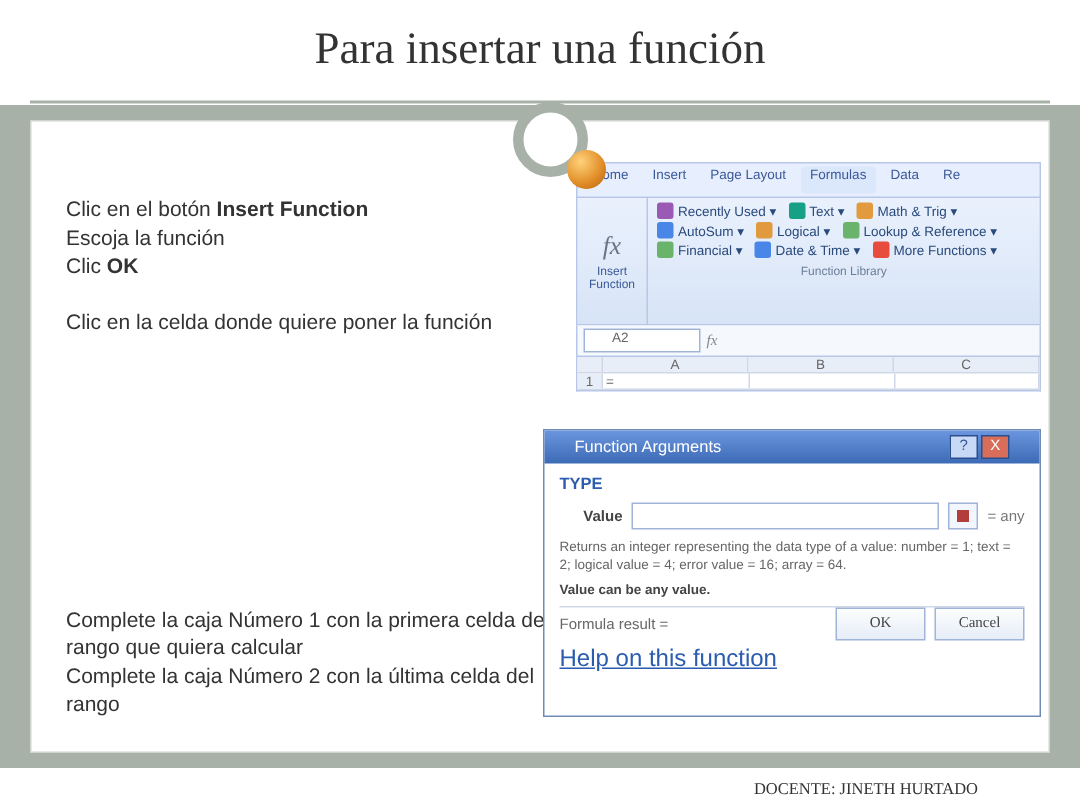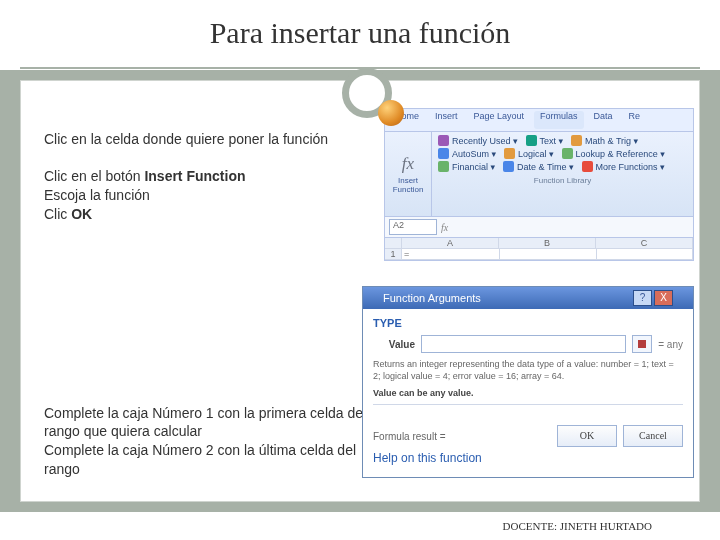--- a/index.html
+++ b/index.html
@@ -22,21 +22,21 @@
   .rb-fx{width:46px;border-right:1px solid #b8c6e8;display:flex;flex-direction:column;align-items:center;justify-content:center;}
   .fx-icon{font-family:Georgia;font-style:italic;font-size:17px;color:#6b7280;}
   .fx-lbl{font-size:8px;text-align:center;color:#3b5998;margin-top:2px;}
   .rb-lib{flex:1;padding:3px 6px;}
   .rb-row{display:flex;gap:8px;margin-bottom:2px;white-space:nowrap;}
   .rb-row .itm{display:flex;align-items:center;gap:3px;}
   .ic{width:11px;height:11px;border-radius:2px;}
   .c1{background:#4a86e8}.c2{background:#69b36a}.c3{background:#e29a3e}.c4{background:#9b59b6}.c5{background:#e74c3c}.c6{background:#16a085}
   .rb-group{font-size:8px;text-align:center;color:#6b7e99;margin-top:4px;}
   .rb-bar{height:20px;background:#f5f8fd;border:1px solid #b8c6e8;border-top:none;display:flex;align-items:center;padding:0 4px;font-family:Tahoma,sans-serif;font-size:10px;}
-  .rb-bar .cell{width:40px;height:14px;border:1px solid #9fb4d7;background:#fff;margin-right:4px;font-size:9px;padding:0 3px;color:#666;}
+  .rb-bar .cell{width:40px;height:14px;border:1px solid #9fb4d7;background:#fff;margin-right:4px;font-size:9px;padding:0 18px;color:#666;}
   .rb-bar .fx2{font-style:italic;font-family:Georgia;color:#888;margin-right:3px;}
   .rb-grid{height:22px;background:#fff;border:1px solid #b8c6e8;border-top:none;font-family:Tahoma,sans-serif;font-size:9px;}
   .grow{display:flex;border-bottom:1px solid #d0d8e8;}
   .gc{border-right:1px solid #d0d8e8;height:10px;line-height:10px;text-align:center;color:#666;}
   .gh{background:#e8eef8;}
   .gw0{width:16px}.gw1{flex:1}
   
   .dlg-title{height:22px;background:linear-gradient(#6b96df,#3d6ab5);color:#fff;font-family:Tahoma,sans-serif;font-size:11px;display:flex;align-items:center;padding:0 20px;justify-content:space-between;}
   .dlg-title .btns{display:flex;gap:2px;}
   .tb{width:17px;height:14px;border:1px solid #2b4f8c;font-size:10px;text-align:center;background:#d86d5a;color:#fff;font-family:Arial;line-height:13px;}
@@ -44,44 +44,44 @@
   .dlg-body{padding:8px 10px;font-family:Tahoma,sans-serif;font-size:10px;color:#444;}
   .fn-name{color:#2a5db0;font-weight:bold;font-size:11px;margin-bottom:6px;}
   .arg-row{display:flex;align-items:center;gap:6px;margin-bottom:6px;}
   .arg-lbl{width:42px;text-align:right;font-weight:bold;}
   .arg-in{flex:1;height:16px;border:1px solid #9fb4d7;background:#fff;}
   .rng-btn{width:18px;height:16px;border:1px solid #9fb4d7;background:#f2f6fd;display:flex;align-items:center;justify-content:center;}
   .rng-btn span{width:8px;height:8px;background:#b33d3d;display:block;}
   .eq{color:#777;}
   .desc{font-size:9px;color:#666;line-height:1.3;margin:6px 0;}
   .val-line{font-size:9px;margin:4px 0;}
-  .dlg-foot{border-top:1px solid #d0d8e8;margin-top:6px;padding-top:20px;display:flex;align-items:center;justify-content:space-between;}
-  .link{color:#2a5db0;font-size:12px;}
+  .dlg-foot{border-top:1px solid #d0d8e8;margin-top:6px;padding-top:0;display:flex;align-items:center;justify-content:space-between;}
+  .link{color:#2a5db0;text-decoration:underline;font-size:16px;}
   .res{font-size:10px;color:#666;}
   .okc{display:flex;gap:6px;}
   .btn{width:58px;height:20px;border:1px solid #9fb4d7;background:linear-gradient(#fdfdfd,#e6edf8);font-size:10px;text-align:center;line-height:19px;font-family:Tahoma;}
   .office-orb{position:absolute;right:316px;top:100px;width:26px;height:26px;border-radius:50%;background:radial-gradient(circle at 35% 30%,#ffd27a,#e08b26 60%,#b55f12);z-index:4;}
 </style>
 </head>
 <body>
 
 <div class="slide">
   <div class="title">Para insertar una función</div>
   <div class="title-underline"></div>
   <div class="band"></div>
   <div class="inner"></div>
   <div class="ring"></div>
 
   <div class="content">
-    <div class="step">Clic en la celda donde quiere poner la función</div>
     <div class="step">
       <span>Clic en el botón </span><b>Insert Function</b><br>
       <span>Escoja la función</span><br>
       <span>Clic </span><b>OK</b>
     </div>
+    <div class="step">Clic en la celda donde quiere poner la función</div>
     <div class="step sp3">
       <span>Complete la caja Número 1 con la primera celda del rango que quiera calcular</span><br>
       <span>Complete la caja Número 2 con la última celda del rango</span>
     </div>
   </div>
 
   <div class="office-orb"></div>
 
   <div class="img-ribbon">
     <div class="rb-tabs">

